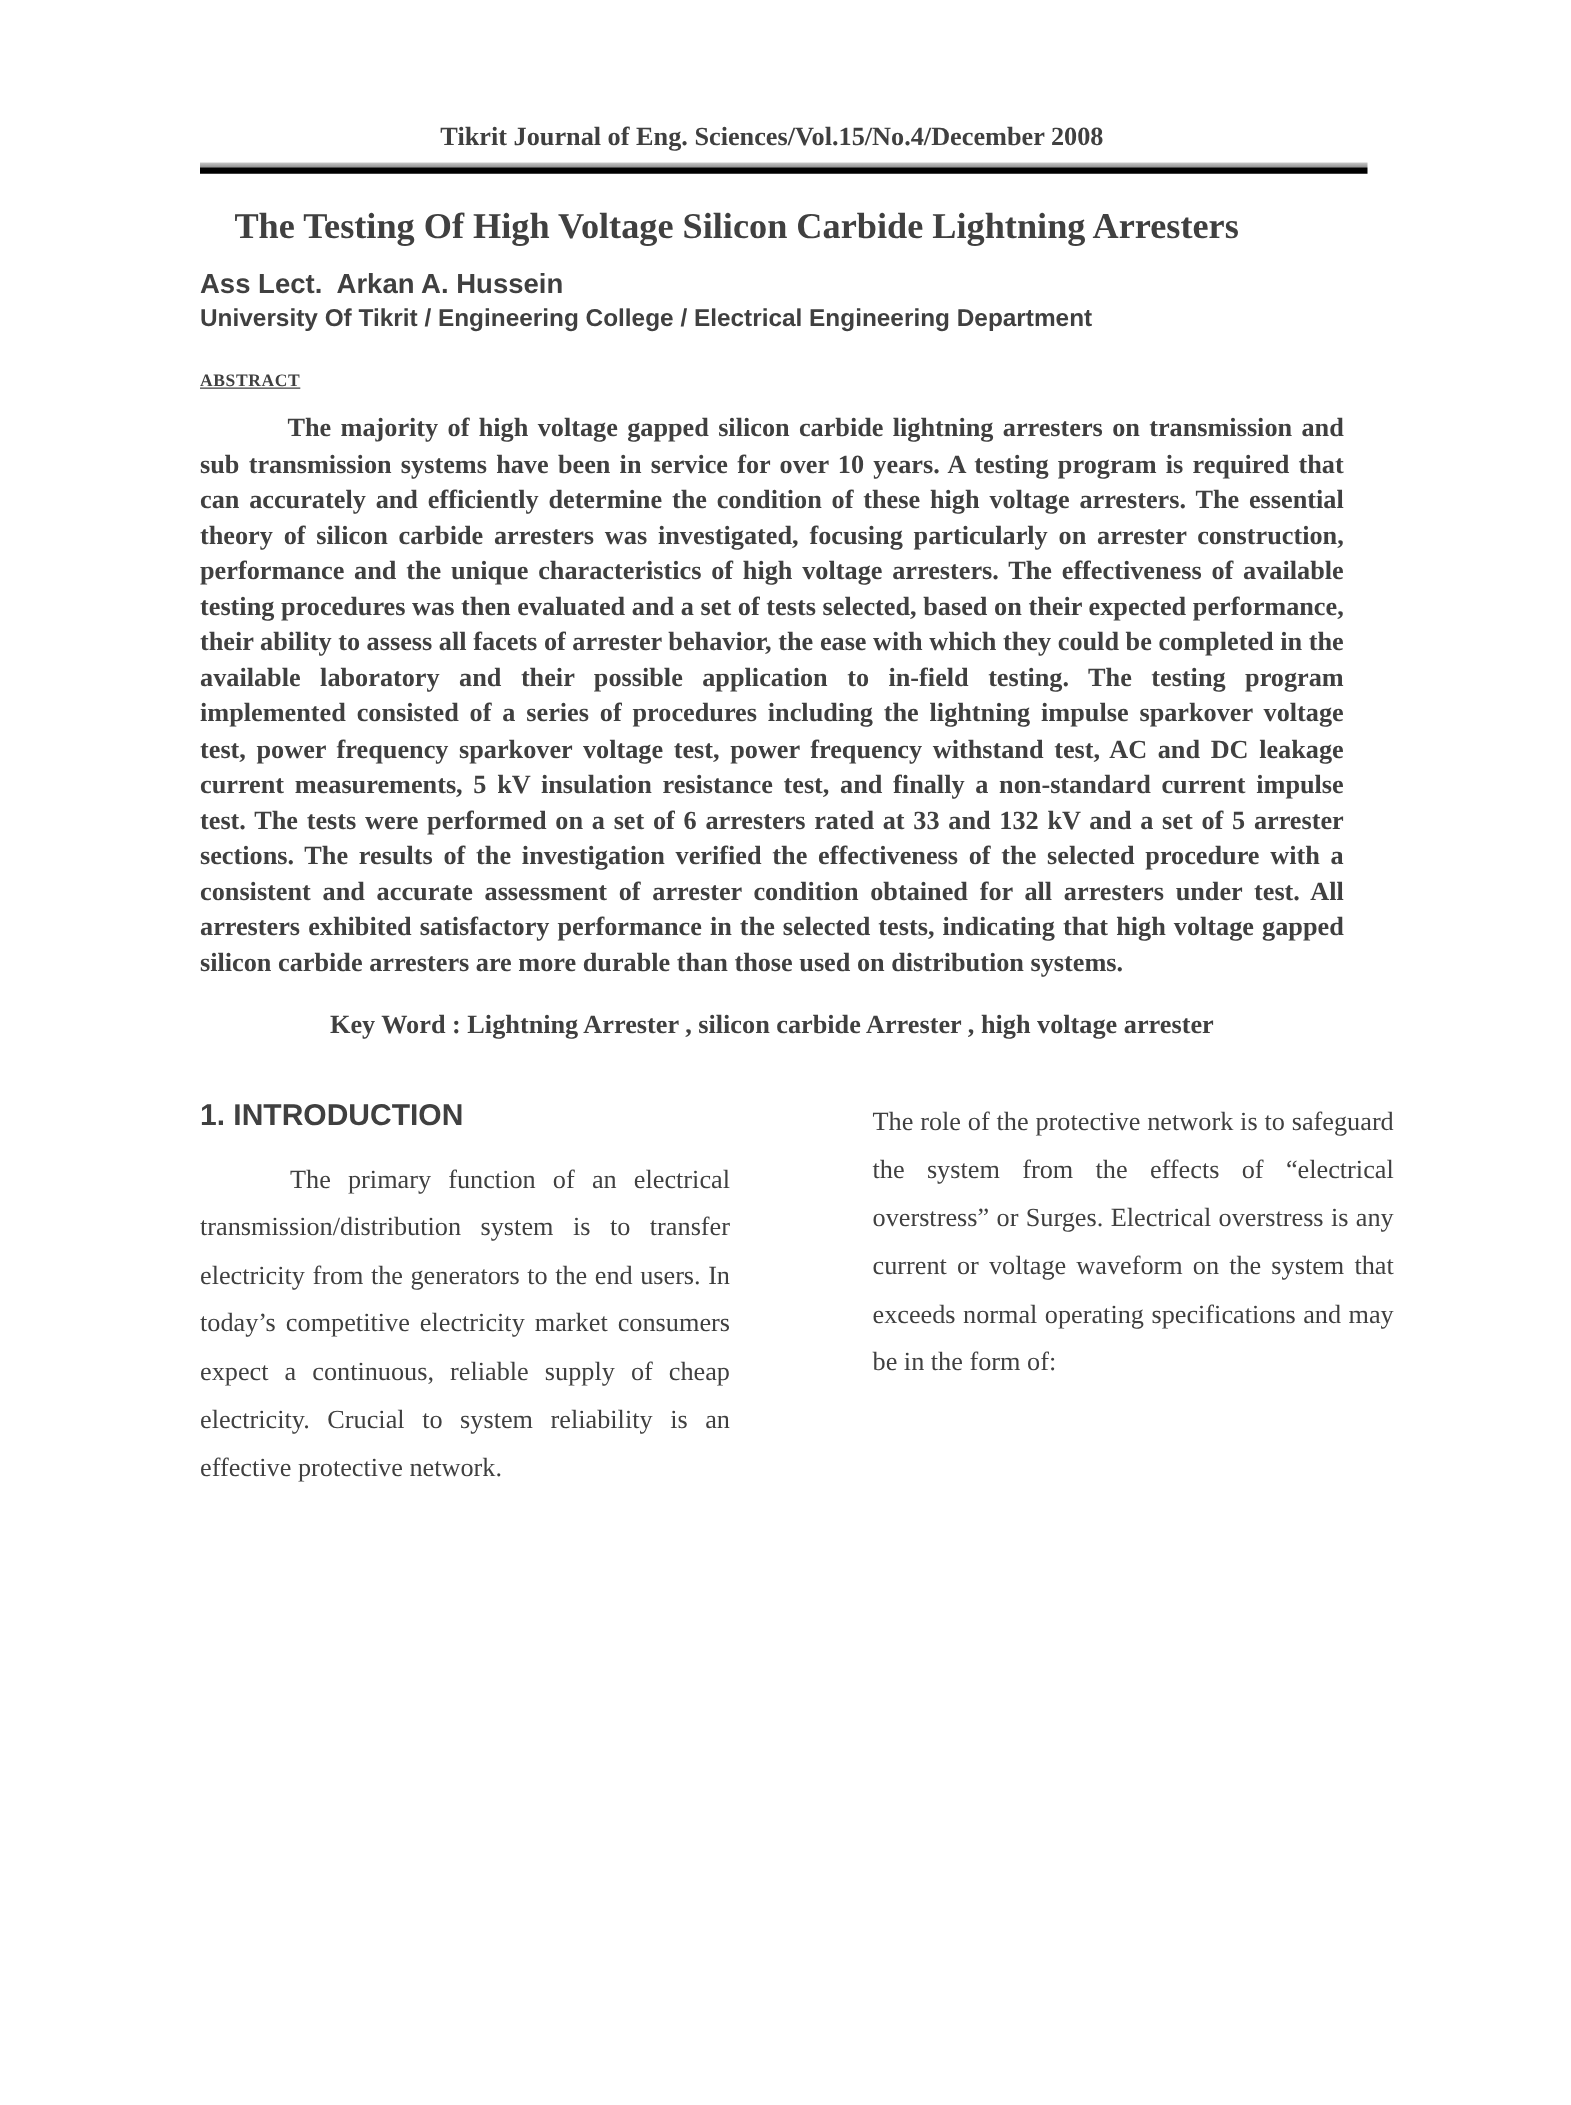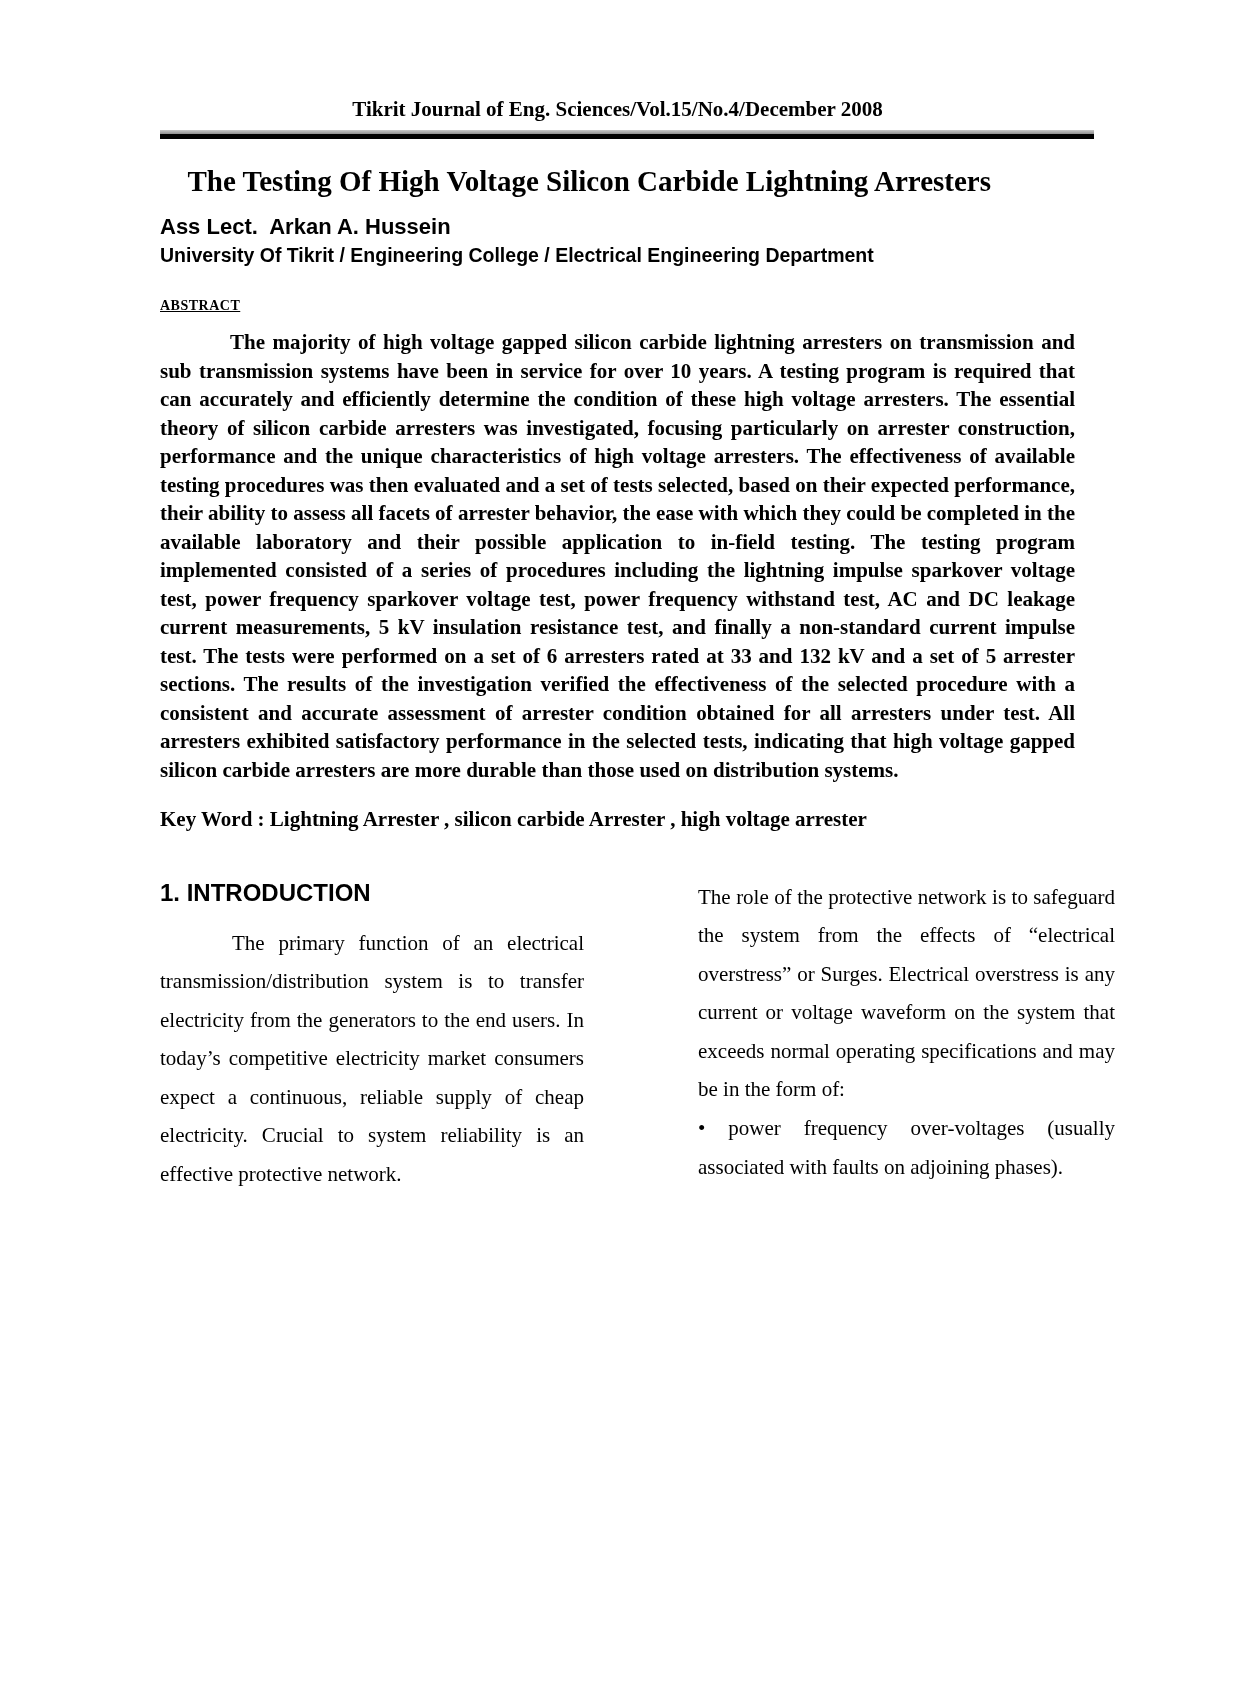--- a/index.html
+++ b/index.html
@@ -6,21 +6,21 @@
     margin: 0;
     padding: 0;
     background: #e8e8e8;
   }
   .page {
     position: relative;
     width: 1257px;
     height: 1684px;
     margin: 0 auto;
     background: #ffffff;
-    color: #000000;
+    color: #404040;
     font-family: "Liberation Serif", serif;
     overflow: hidden;
   }
   .content {
     position: absolute;
     left: 160px;
     top: 0;
     width: 915px;
   }
   .journal-header {
@@ -75,21 +75,21 @@
     font-size: 21px;
     line-height: 28.5px;
     text-align: justify;
     text-indent: 70px;
   }
   .abstract-keywords {
     margin-top: 0;
     font-weight: bold;
     font-size: 21px;
     line-height: 28.5px;
-    text-align: left;
+    text-align: center;
   }
   .columns {
     display: flex;
     margin-top: 44px;
     gap: 40px;
   }
   .col-left {
     width: 424px;
     margin-right: 74px;
     flex: 0 0 auto;
@@ -145,18 +145,17 @@
 
     <div class="columns">
 
       <div class="col-left">
         <h2 class="section-heading">1. INTRODUCTION</h2>
         <p class="body-par indented">The primary function of an electrical transmission/distribution system is to transfer electricity from the generators to the end users. In today’s competitive electricity market consumers expect a continuous, reliable supply of cheap electricity. Crucial to system reliability is an effective protective network.</p>
       </div>
 
       <div class="col-right">
         <p class="body-par">The role of the protective network is to safeguard the system from the effects of “electrical overstress” or Surges. Electrical overstress is any current or voltage waveform on the system that exceeds normal operating specifications and may be in the form of:</p>
-        <p class="bullet-item">• power frequency over-voltages (usually associated with faults on adjoining phases).</p>
       </div>
 
     </div>
   </div>
 </div>
 
 </body></html>

